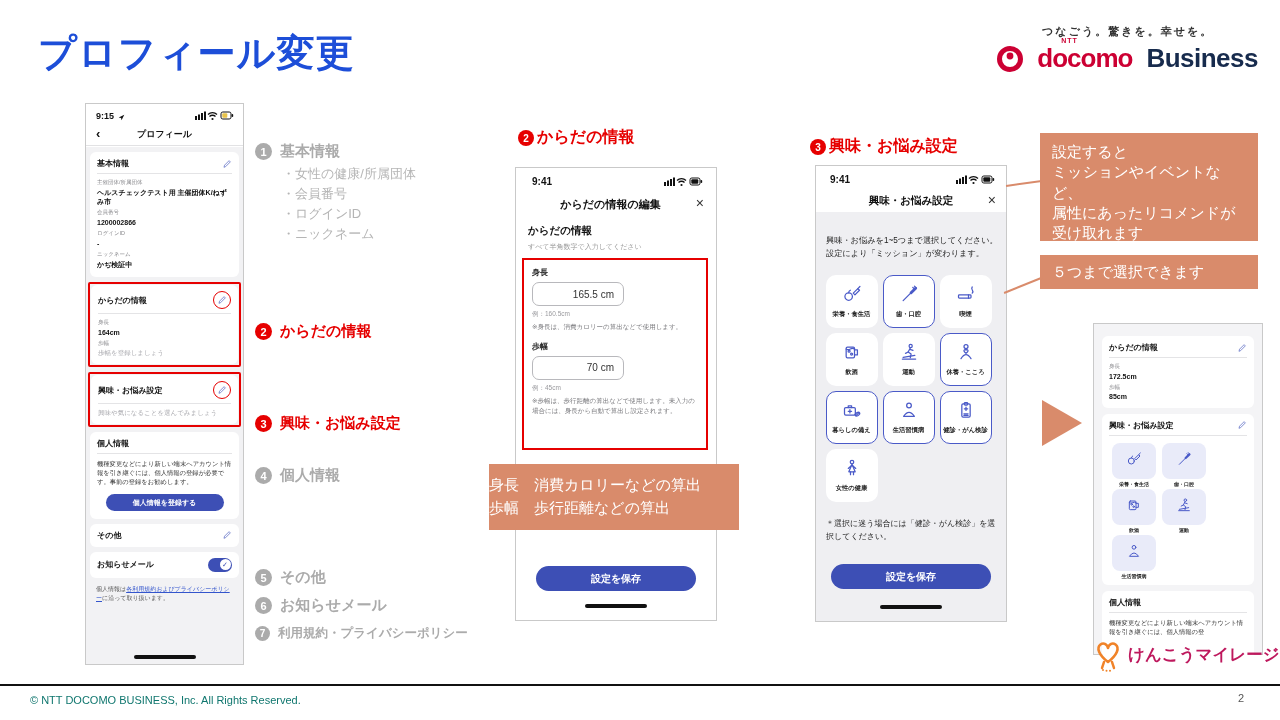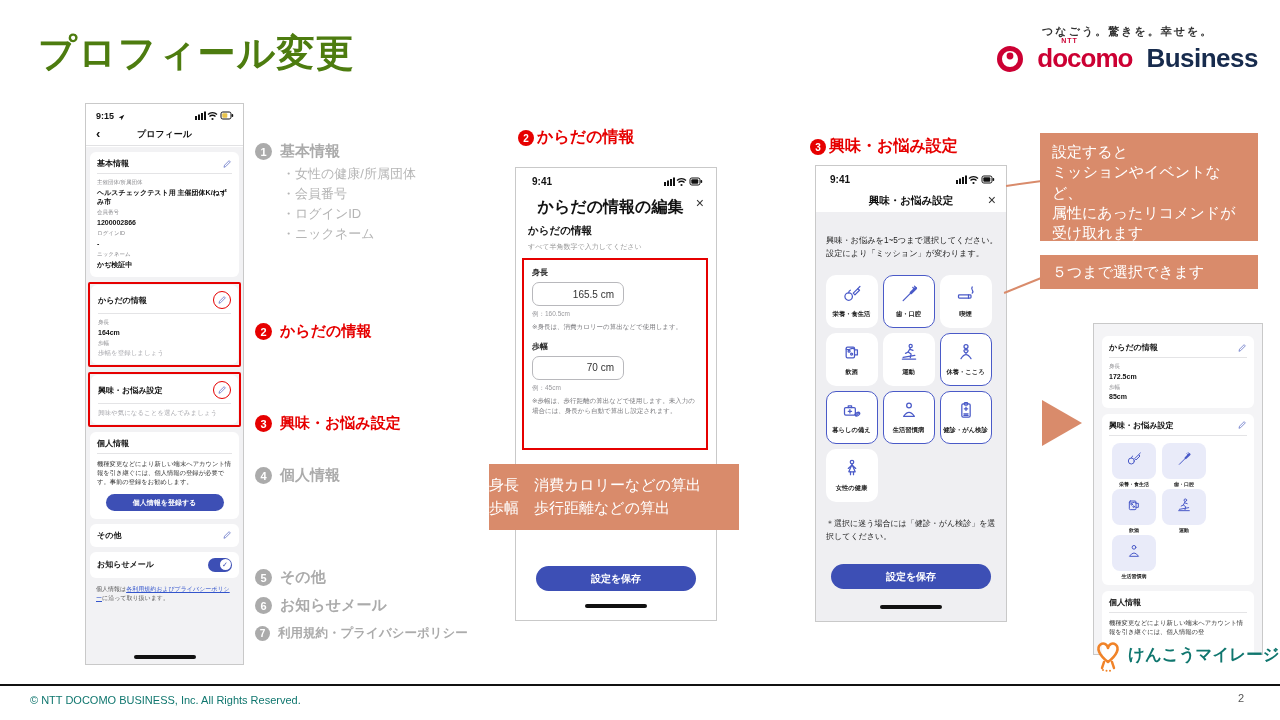--- a/index.html
+++ b/index.html
@@ -1,21 +1,21 @@
 <!DOCTYPE html>
 <html><head>
 <meta charset="utf-8">
 <style>
   html,body{margin:0;padding:0;background:#fff;}
   #slide{position:relative;width:1280px;height:720px;background:#fff;overflow:hidden;
          font-family:"Liberation Sans","DejaVu Sans",sans-serif;color:#222;}
   .abs{position:absolute;}
 
   
-  .slide-title{left:38px;top:28px;font-size:38px;font-weight:bold;color:#4d7c0f;letter-spacing:1px;}
+  .slide-title{left:38px;top:28px;font-size:38px;font-weight:bold;color:#1d4ed8;letter-spacing:1px;}
   .brand{right:22px;top:24px;text-align:center;}
   .brand-tagline{font-size:11px;font-weight:bold;color:#333;letter-spacing:2px;}
   .brand-logo{display:flex;align-items:center;justify-content:flex-end;margin-top:4px;gap:14px;}
   .docomo-mark{width:26px;height:26px;}
   .docomo-word{position:relative;font-size:26px;font-weight:bold;color:#CC0033;letter-spacing:-1px;}
   .ntt-tiny{position:absolute;top:-6px;left:24px;font-size:7px;font-weight:bold;color:#CC0033;letter-spacing:1px;}
   .business-word{font-size:26px;font-weight:bold;color:#172B4D;letter-spacing:-0.5px;}
   .footer-line{left:0;right:0;top:684px;height:2px;background:#111;}
   .copyright{left:30px;top:694px;font-size:11px;color:#0f766e;}
   .pagenum{right:36px;top:692px;font-size:11px;color:#555;}
@@ -93,21 +93,21 @@
 
   
   .callout{background:#D98B6B;color:#fff;box-sizing:border-box;}
   .pre-line{white-space:pre-line;}
   .leader{position:absolute;height:1.5px;background:#D98B6B;transform-origin:left center;}
   .tri-arrow{position:absolute;width:0;height:0;border-top:23px solid transparent;border-bottom:23px solid transparent;
              border-left:40px solid #D98B6B;}
 
   
   .kenko{display:flex;align-items:center;gap:5px;}
-  .kenko-text{font-size:16.5px;font-weight:bold;color:#0f766e;}
+  .kenko-text{font-size:16.5px;font-weight:bold;color:#be185d;}
 </style>
 </head>
 <body>
 
 <div id="slide">
 
   <div class="abs slide-title">プロフィール変更</div>
 
   <div class="abs brand">
     <div class="brand-tagline">つなごう。驚きを。幸せを。</div>
@@ -286,21 +286,21 @@
           <rect x="3" y="4.5" width="2" height="5.5" fill="#111"></rect>
         <rect x="6" y="3" width="2" height="7" fill="#111"></rect>
           <rect x="9" y="1.5" width="2" height="8.5" fill="#111"></rect>
         <path d="M14.5 6.5 a4.2 4.2 0 0 1 6 0 M13 4.5 a6.5 6.5 0 0 1 9 0" stroke="#111" stroke-width="1.3" fill="none"></path>
         <circle cx="17.5" cy="9" r="1.1" fill="#111"></circle>
         <rect x="26" y="2" width="10" height="7" rx="1.8" fill="none" stroke="#111" stroke-width="1"></rect>
         <rect x="27.3" y="3.3" width="7" height="4.4" rx="1" fill="#111"></rect>
         <rect x="36.6" y="4" width="1.6" height="3" rx="0.8" fill="#111"></rect>
       </svg>
     </div>
-    <div class="abs navrow" style="left:0;right:11px;top:29px;font-size:16px;">からだの情報の編集</div>
+    <div class="abs navrow" style="left:0;right:11px;top:29px;font-size:11px;">からだの情報の編集</div>
     <div class="close-x" style="right:12px;top:28px;">×</div>
 
     <div class="abs" style="left:12px;top:56px;font-size:10.5px;font-weight:bold;color:#111;">からだの情報</div>
     <div class="abs" style="left:12px;top:74px;font-size:7px;color:#999;">すべて半角数字で入力してください</div>
 
     <div class="redbox" style="left:6px;top:90px;width:186px;height:192px;">
       <div class="inp-label">身長</div>
       <div class="inp-box">165.5 cm</div>
       <div class="inp-ex">例：160.5cm</div>
       <div class="inp-cap">※身長は、消費カロリーの算出などで使用します。</div>

